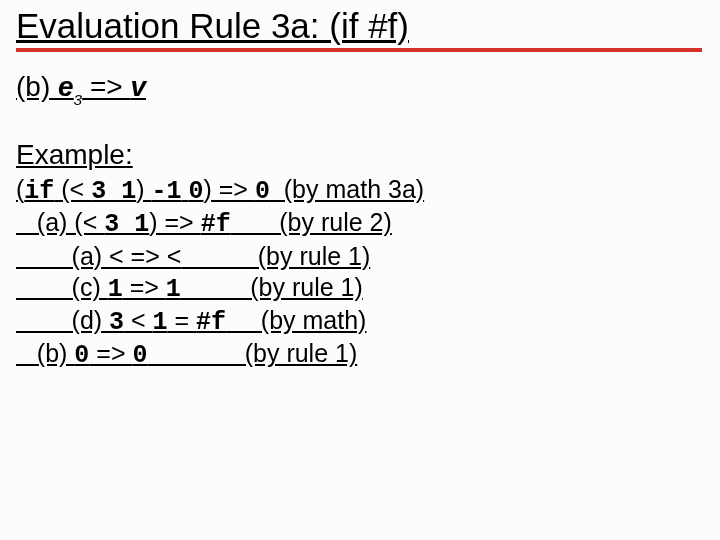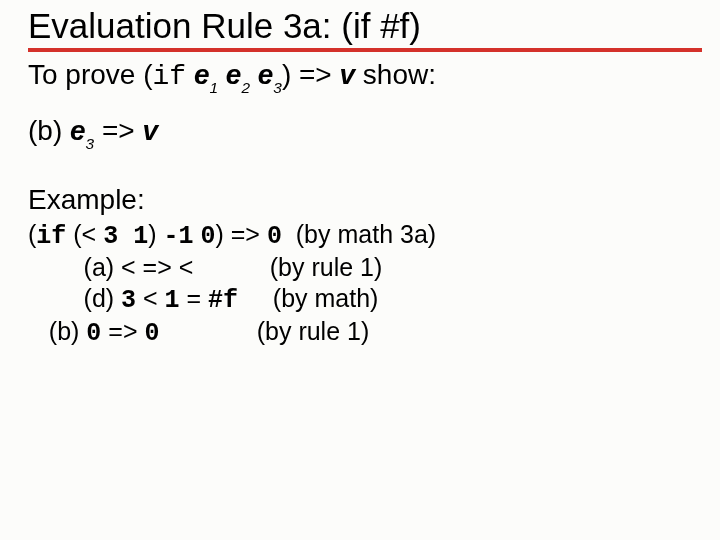--- a/index.html
+++ b/index.html
@@ -6,21 +6,22 @@
     margin: 0;
     padding: 0;
     width: 720px;
     height: 540px;
     background: #fcfcfa;
     font-family: "Comic Sans MS", cursive, sans-serif;
     color: #000;
     overflow: hidden;
   }
   .slide {
-    padding: 6px 18px 0 28px;
+    padding: 6px 18px 0 16px;
+    text-decoration: underline;
   }
   .title {
     font-size: 35px;
     font-weight: normal;
     border-bottom: 4px solid #d4312a;
     padding-bottom: 2px;
     margin-bottom: 4px;
   }
   .body {
     font-size: 28px;
@@ -35,32 +36,31 @@
   .cb { font-family: "Courier New", monospace; font-weight: bold; }
 </style>
 </head>
 <body>
 
 <div class="slide">
   <div class="title">Evaluation Rule 3a:  (if #f)</div>
 
   <div class="body">
 
-    <div>
-      <span>To prove (</span><span class="code">if</span><span> </span><span class="bi">e</span><span class="sub">1</span><span> </span><span class="bi">e</span><span class="sub">2</span><span> </span><span class="bi">e</span><span class="sub">3</span><span>) =&gt; </span><span class="bi">v</span><span> show:</span>
-    </div>
 
 
     <div style="margin-top:16px;">
       <span>(b) </span><span class="bi">e</span><span class="sub">3</span><span> =&gt; </span><span class="bi">v</span>
     </div>
 
     <div class="example-head">Example:</div>
 
     <div class="ex">
       <div class="row"><span>(</span><span class="cb">if</span><span> (&lt; </span><span class="cb">3 1</span><span>) </span><span class="cb">-1</span><span> </span><span class="cb">0</span><span>) =&gt; </span><span class="cb">0</span><span>  (by math 3a)</span></div>
+      <div class="row"><span>   (a) (&lt; </span><span class="cb">3 1</span><span>) =&gt; </span><span class="cb">#f</span><span>       (by rule 2)</span></div>
       <div class="row"><span>        (a) &lt; =&gt; &lt;</span><span>           (by rule 1)</span></div>
+      <div class="row"><span>        (c) </span><span class="cb">1</span><span> =&gt; </span><span class="cb">1</span><span>          (by rule 1)</span></div>
       <div class="row"><span>        (d) </span><span class="cb">3</span><span> &lt; </span><span class="cb">1</span><span> = </span><span class="cb">#f</span><span>     (by math)</span></div>
       <div class="row"><span>   (b) </span><span class="cb">0</span><span> =&gt; </span><span class="cb">0</span><span>              (by rule 1)</span></div>
     </div>
 
   </div>
 </div>
 
 </body></html>

